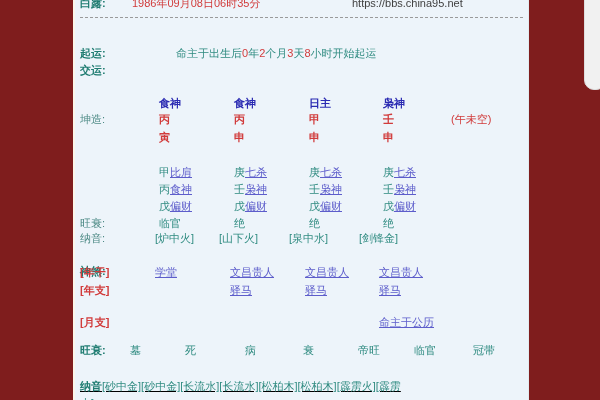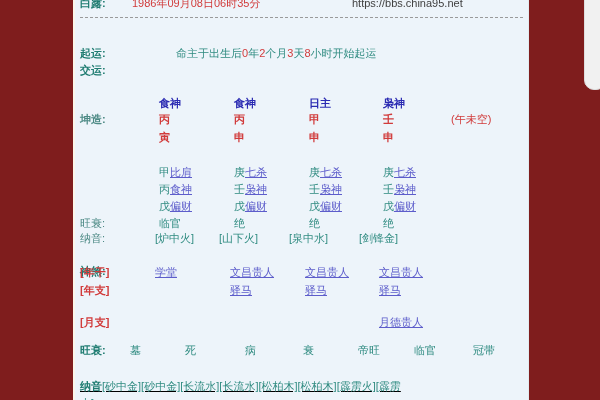--- a/index.html
+++ b/index.html
@@ -61,21 +61,21 @@
     </div>
 
     <div class="row" style="top:95px">
       <span class="blue c1">食神</span>
       <span class="blue c2">食神</span>
       <span class="blue c3">日主</span>
       <span class="blue c4">枭神</span>
     </div>
 
     <div class="row" style="top:111px">
-      <span class="lbl c0" style="font-weight:bold;color:#4d8a85">坤造:</span>
+      <span class="lbl c0" style="font-weight:normal;color:#4d8a85">坤造:</span>
       <span class="redb c1">丙</span>
       <span class="redb c2">丙</span>
       <span class="redb c3">甲</span>
       <span class="redb c4">壬</span>
       <span class="red ck">(午未空)</span>
     </div>
 
     <div class="row" style="top:129px">
       <span class="redb c1">寅</span>
       <span class="redb c2">申</span>
@@ -135,21 +135,21 @@
       <span class="purple" style="left:80px"></span>
       <span class="purple" style="left:155px">驿马</span>
       <span class="purple" style="left:230px">驿马</span>
       <span class="purple" style="left:304px">驿马</span>
     </div>
     <div class="row" style="top:314px">
       <span class="redb c0">[月支]</span>
       <span class="purple" style="left:80px"></span>
       <span class="purple" style="left:155px"></span>
       <span class="purple" style="left:230px"></span>
-      <span class="purple" style="left:304px">月德贵人</span>
+      <span class="purple" style="left:304px">命主于公历</span>
     </div>
 
     <div class="row" style="top:342px">
       <span class="lbl c0">旺衰:</span>
       <span class="t" style="left:55px">墓</span>
       <span class="t" style="left:110px">死</span>
       <span class="t" style="left:170px">病</span>
       <span class="t" style="left:228px">衰</span>
       <span class="t" style="left:283px">帝旺</span>
       <span class="t" style="left:339px">临官</span>

